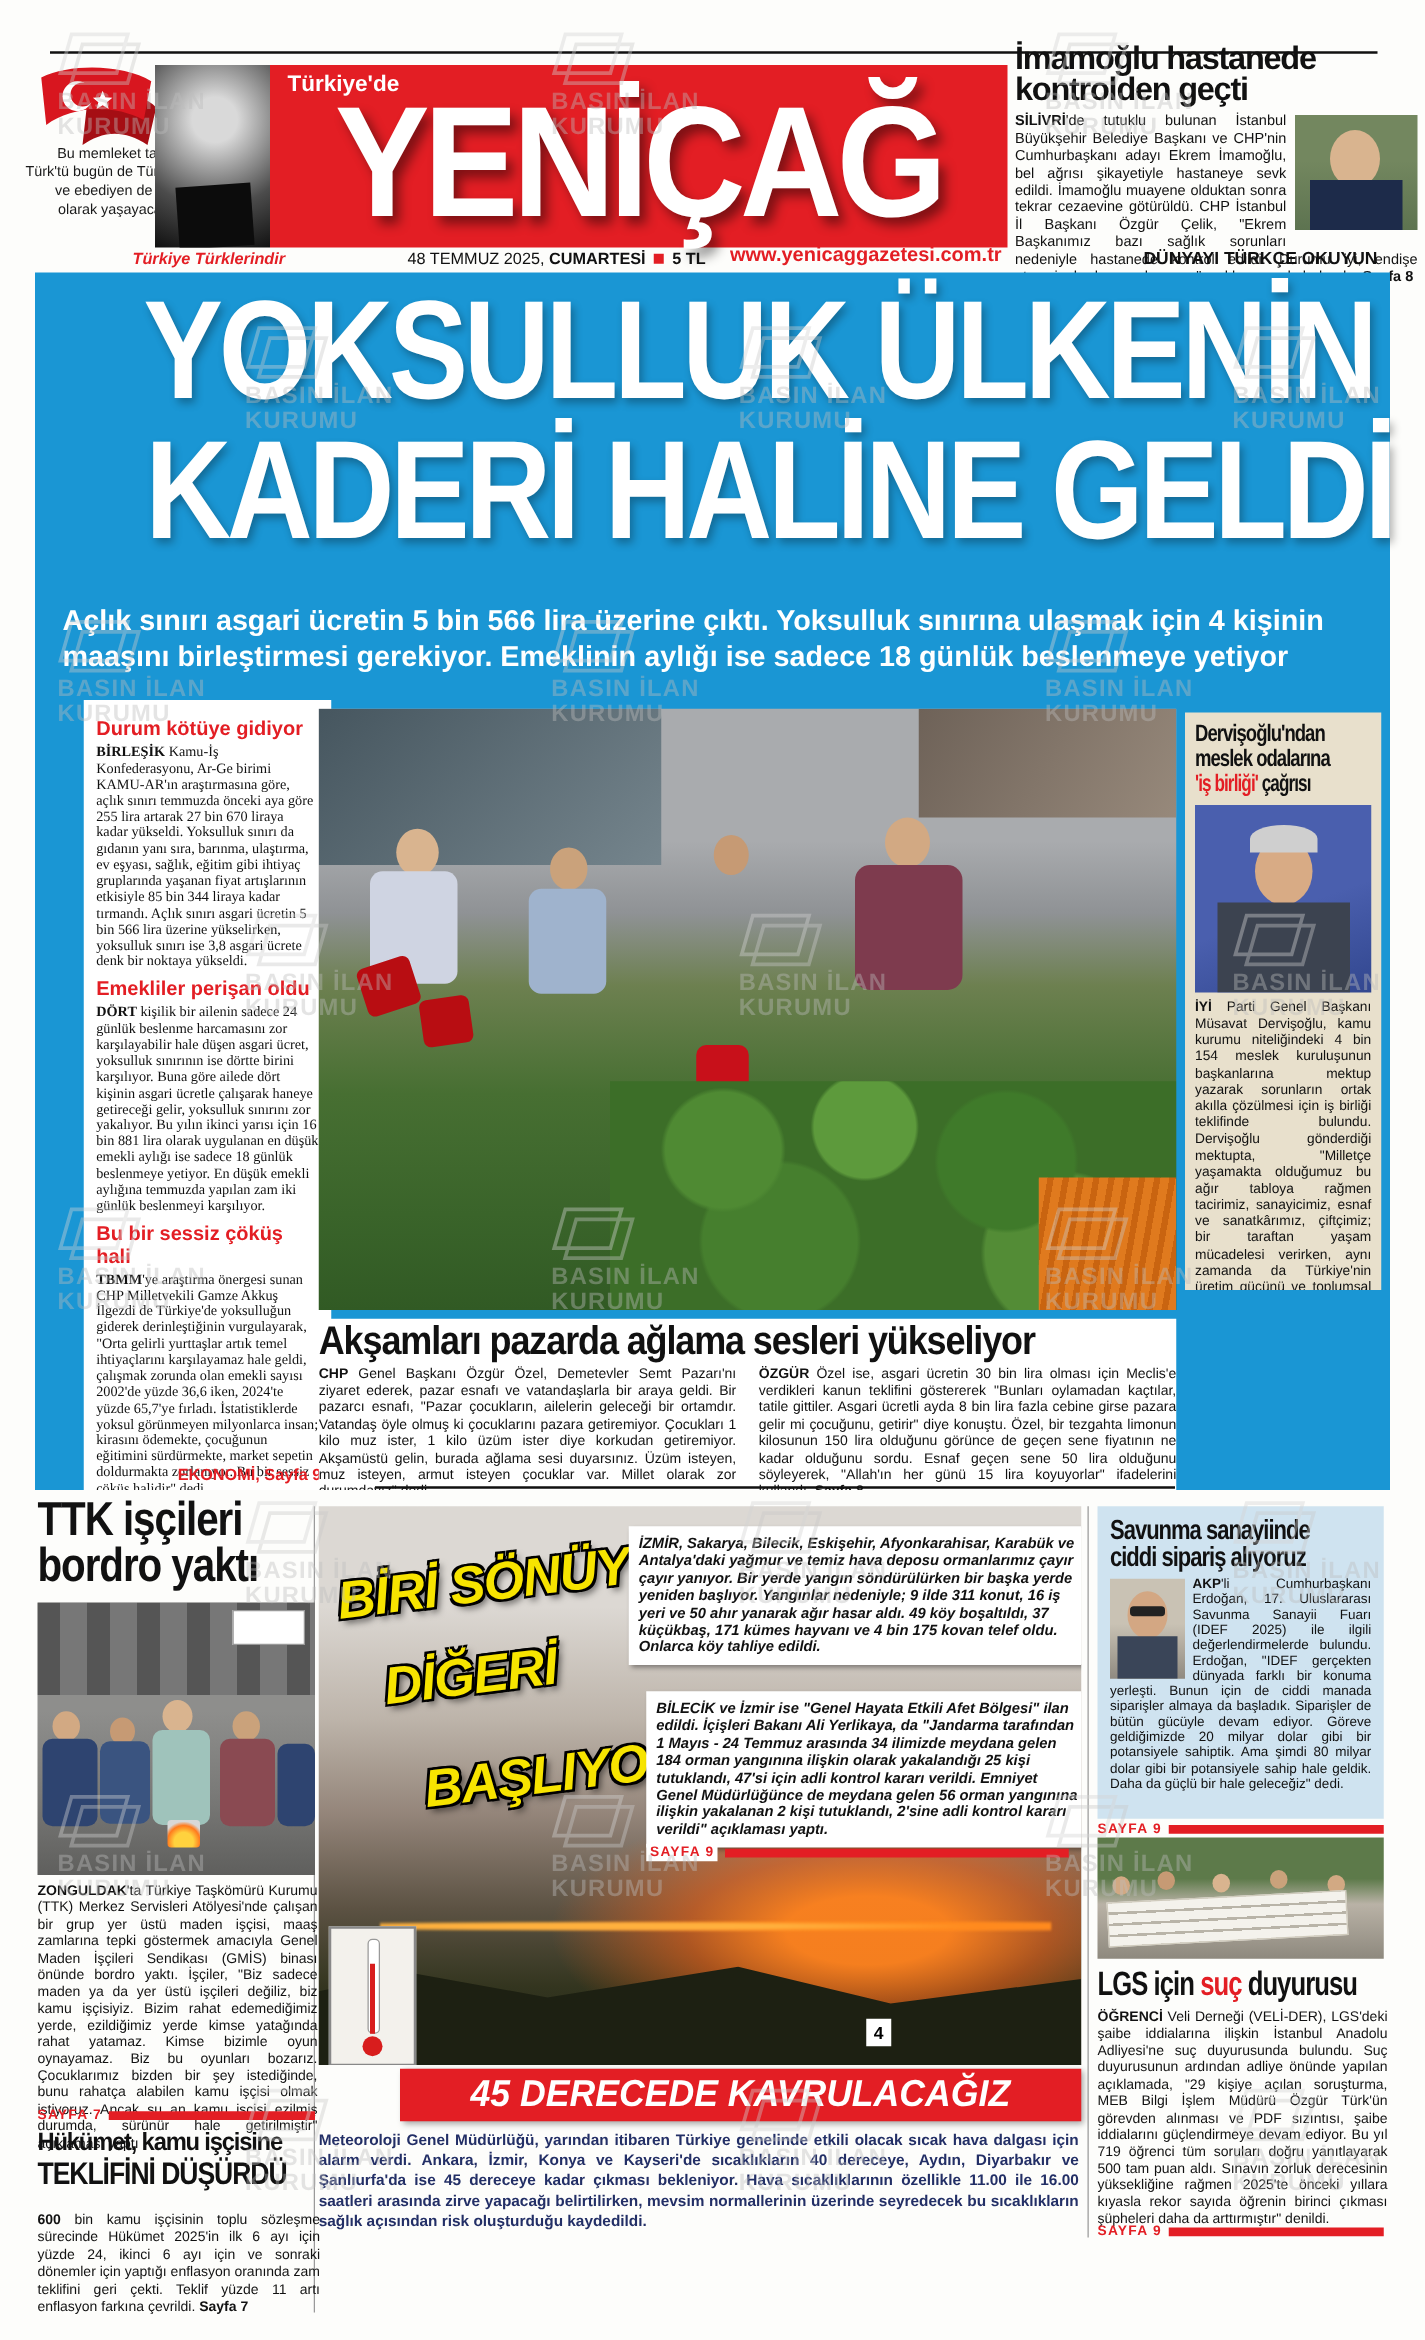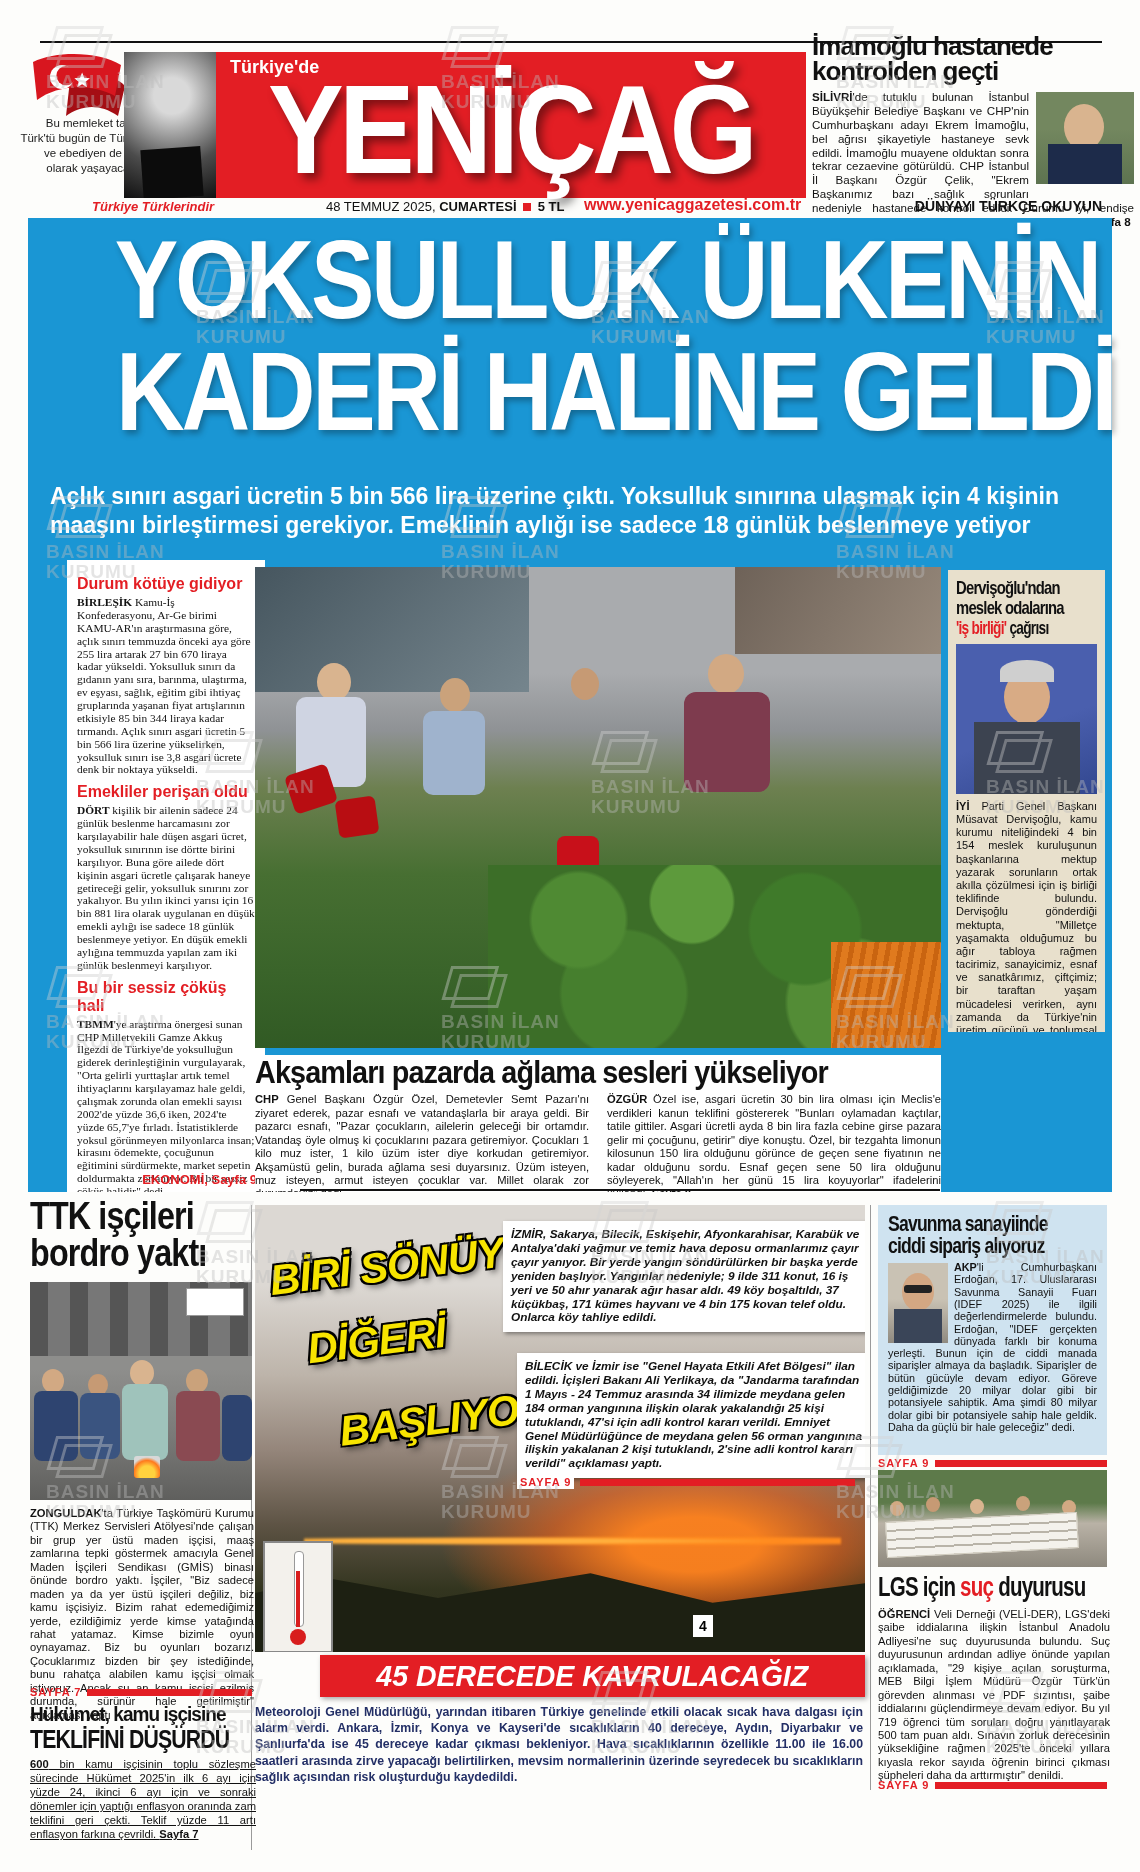--- a/index.html
+++ b/index.html
@@ -73,21 +73,21 @@
     <div class="abs" style="left:18px;top:96px;width:60px;height:50px;background:#0c0c0c;transform:rotate(-4deg);"></div>
   </div>
 
   <div class="abs masthead" style="left:216px;top:52px;width:590px;height:146px;">
     <div class="abs" style="left:14px;top:5px;color:#fff;font-weight:bold;font-size:18px;">Türkiye'de</div>
     <div class="abs" style="left:0;top:18px;width:100%;text-align:center;">
       <span class="mast-title condc" style="transform:scaleX(.9);">YENİÇAĞ</span>
     </div>
   </div>
 
-  <div class="abs red" style="left:92px;top:199px;font-size:13px;font-weight:bold;font-style:italic;">Türkiye Türklerindir</div>
+  <div class="abs red" style="left:106px;top:199px;font-size:13px;font-weight:bold;font-style:italic;">Türkiye Türklerindir</div>
   <div class="abs" style="left:326px;top:199px;font-size:13px;">
     <span>48 TEMMUZ 2025,</span>
     <b>CUMARTESİ</b>
     <span style="display:inline-block;width:8px;height:8px;background:#e31e24;margin:0 3px;"></span>
     <b>5 TL</b>
   </div>
   <div class="abs red" style="left:584px;top:196px;font-size:16px;font-weight:bold;">www.yenicaggazetesi.com.tr</div>
   <div class="abs" style="left:868px;top:198px;width:234px;text-align:right;font-size:14px;font-weight:bold;">DÜNYAYI TÜRKÇE OKUYUN</div>
 
   <div class="abs" style="left:812px;top:34px;width:322px;">
@@ -194,21 +194,21 @@
   <p class="abs body-s" style="left:30px;top:1507px;width:224px;text-align:justify;">
     <b>ZONGULDAK</b><span>'ta Türkiye Taşkömürü Kurumu (TTK) Merkez Servisleri Atölyesi'nde çalışan bir grup yer üstü maden işçisi, maaş zamlarına tepki göstermek amacıyla Genel Maden İşçileri Sendikası (GMİS) binası önünde bordro yaktı. İşçiler, "Biz sadece maden ya da yer üstü işçileri değiliz, biz kamu işçisiyiz. Bizim rahat edemediğimiz yerde, ezildiğimiz yerde kimse yatağında rahat yatamaz. Kimse bizimle oyun oynayamaz. Biz bu oyunları bozarız. Çocuklarımız bizden bir şey istediğinde, bunu rahatça alabilen kamu işçisi olmak istiyoruz. Ancak şu an kamu işçisi ezilmiş durumda, sürünür hale getirilmiştir" açıklaması yaptı</span>
   </p>
   <div class="abs band" style="left:30px;top:1686px;width:222px;">
     <span class="lbl">SAYFA 7</span>
       <span class="bar"></span>
   </div>
   <div class="abs" style="left:30px;top:1705px;width:226px;">
     <div class="hl" style="font-size:20px;"><span class="cond" style="transform:scaleX(.95);">Hükümet, kamu işçisine</span></div>
     <div class="hl" style="font-size:25px;margin-top:2px;"><span class="cond">TEKLİFİNİ DÜŞÜRDÜ</span></div>
-    <p class="body-s" style="margin-top:6px;text-align:justify;line-height:1.25;text-decoration:underline;">
+    <p class="body-s" style="margin-top:18px;text-align:justify;line-height:1.25;">
       <b>600</b><span> bin kamu işçisinin toplu sözleşme sürecinde Hükümet 2025'in ilk 6 ayı için yüzde 24, ikinci 6 ayı için ve sonraki dönemler için yaptığı enflasyon oranında zam teklifini geri çekti. Teklif yüzde 11 artı enflasyon farkına çevrildi. </span><b>Sayfa 7</b>
     </p>
   </div>
 
   <div class="photo" style="left:255px;top:1205px;width:610px;height:447px;background:linear-gradient(180deg,#dcd8d3 0 18%,#bdb4aa 38%,#94857a 55%,#5c5243 72%,#33351f 86%,#23251a 100%);">
     <div class="abs" style="left:30%;top:52%;width:70%;height:40%;background:radial-gradient(ellipse at 60% 60%,rgba(255,130,30,.95) 0 18%,rgba(255,100,20,.55) 40%,transparent 70%);"></div>
     <div class="abs" style="left:8%;top:74%;width:88%;height:10px;background:radial-gradient(ellipse at 30% 50%,#ffb13e 0 30%,transparent 60%),radial-gradient(ellipse at 70% 50%,#ff8a1e 0 40%,transparent 70%);filter:blur(1px);"></div>
     <div class="abs" style="left:0;bottom:0;width:100%;height:22%;background:#1d2012;clip-path:polygon(0 40%,12% 25%,30% 45%,55% 20%,75% 50%,100% 30%,100% 100%,0 100%);"></div>
     <div class="firetxt" style="left:14px;top:34px;">BİRİ SÖNÜYOR</div>
     <div class="firetxt" style="left:52px;top:112px;">DİĞERİ</div>

